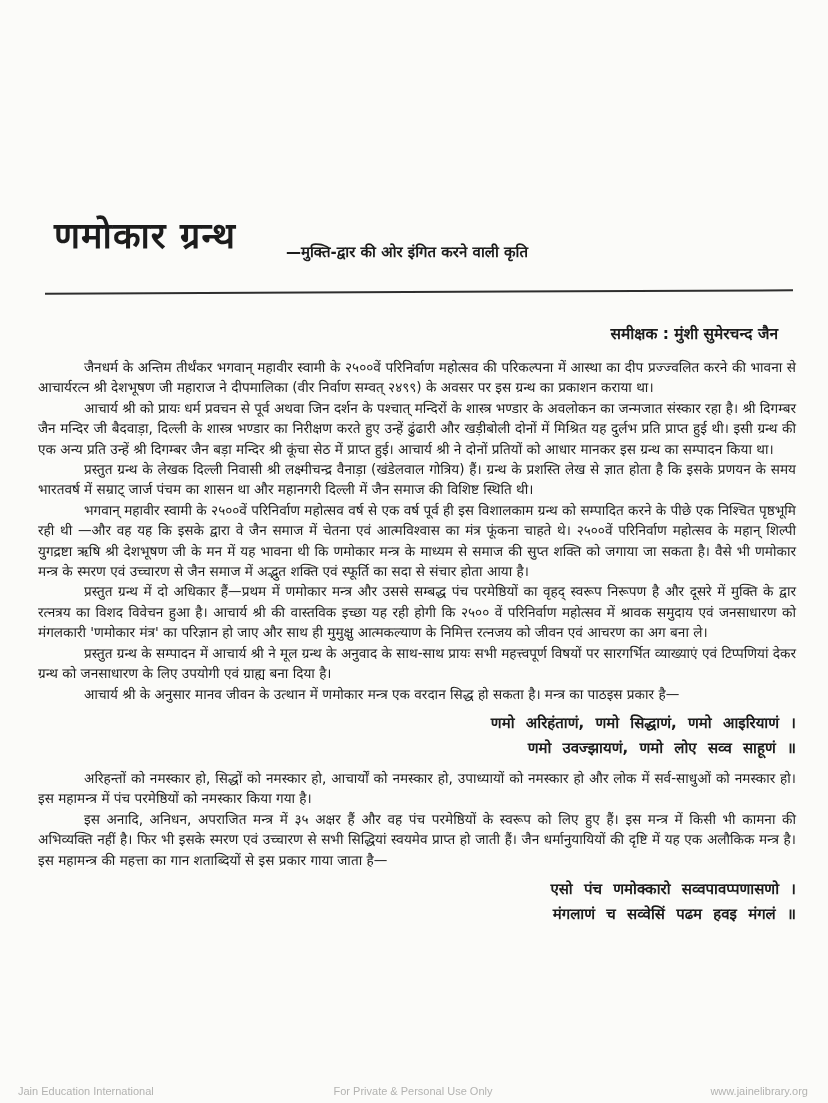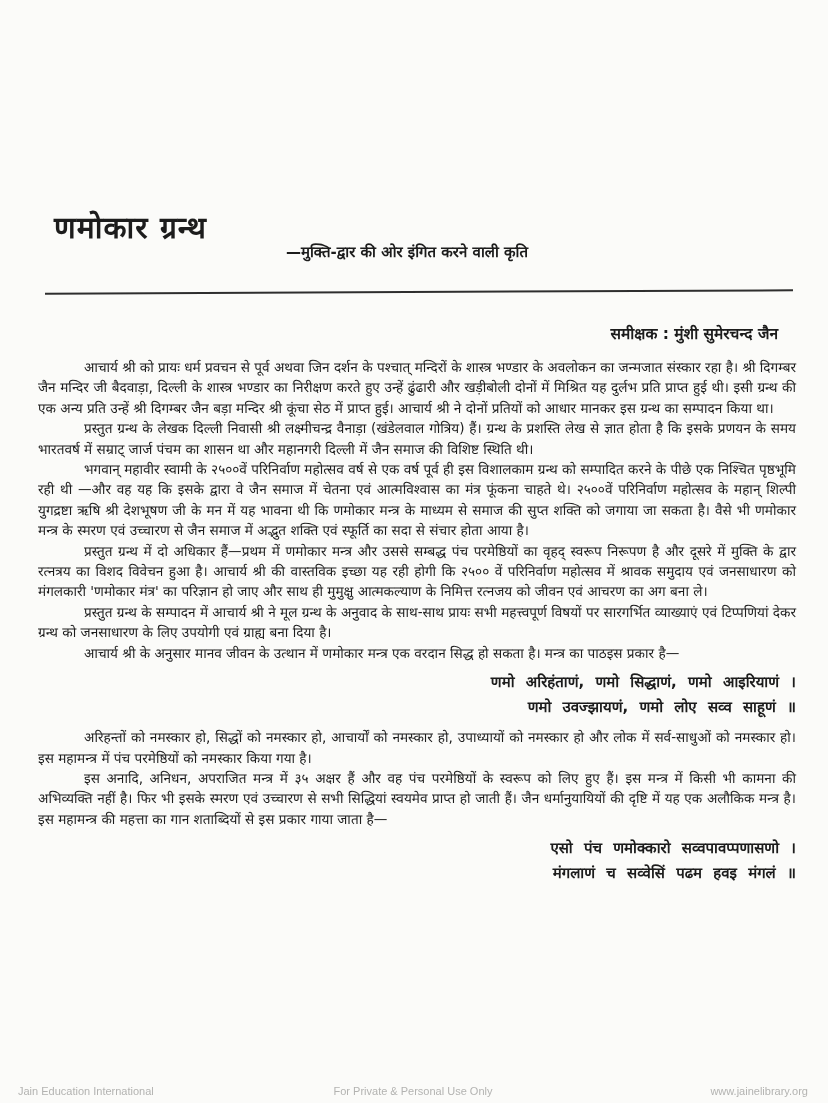--- a/index.html
+++ b/index.html
@@ -8,21 +8,21 @@
     background: #fbfbf9;
     color: #1c1c1c;
     font-family: "DejaVu Sans", sans-serif;
     position: relative;
     overflow: hidden;
   }
   .page { position: absolute; inset: 0; }
 
   .title {
     position: absolute; left: 54px; top: 186px;
-    font-size: 30px; font-weight: bold; letter-spacing: 1px;
+    font-size: 36px; font-weight: bold; letter-spacing: 1px;
   }
   .subtitle {
     position: absolute; left: 286px; top: 241px;
     font-size: 15px; font-weight: bold;
   }
   .rule {
     position: absolute; left: 45px; top: 291px; width: 748px;
     border: none; border-top: 2px solid #2e2e2e; height: 0; margin: 0;
     transform: rotate(-0.25deg);
   }
@@ -65,20 +65,21 @@
 
   <h1 class="title">णमोकार ग्रन्थ</h1>
 
   <div class="subtitle">—मुक्ति-द्वार की ओर इंगित करने वाली कृति</div>
 
   <hr class="rule">
 
   <div class="reviewer">समीक्षक : मुंशी सुमेरचन्द जैन</div>
 
   <div class="body-text">
+    <p>जैनधर्म के अन्तिम तीर्थंकर भगवान् महावीर स्वामी के २५००वें परिनिर्वाण महोत्सव की परिकल्पना में आस्था का दीप प्रज्ज्वलित करने की भावना से आचार्यरत्न श्री देशभूषण जी महाराज ने दीपमालिका (वीर निर्वाण सम्वत् २४९९) के अवसर पर इस ग्रन्थ का प्रकाशन कराया था।</p>
     <p>आचार्य श्री को प्रायः धर्म प्रवचन से पूर्व अथवा जिन दर्शन के पश्चात् मन्दिरों के शास्त्र भण्डार के अवलोकन का जन्मजात संस्कार रहा है। श्री दिगम्बर जैन मन्दिर जी बैदवाड़ा, दिल्ली के शास्त्र भण्डार का निरीक्षण करते हुए उन्हें ढुंढारी और खड़ीबोली दोनों में मिश्रित यह दुर्लभ प्रति प्राप्त हुई थी। इसी ग्रन्थ की एक अन्य प्रति उन्हें श्री दिगम्बर जैन बड़ा मन्दिर श्री कूंचा सेठ में प्राप्त हुई। आचार्य श्री ने दोनों प्रतियों को आधार मानकर इस ग्रन्थ का सम्पादन किया था।</p>
     <p>प्रस्तुत ग्रन्थ के लेखक दिल्ली निवासी श्री लक्ष्मीचन्द्र वैनाड़ा (खंडेलवाल गोत्रिय) हैं। ग्रन्थ के प्रशस्ति लेख से ज्ञात होता है कि इसके प्रणयन के समय भारतवर्ष में सम्राट् जार्ज पंचम का शासन था और महानगरी दिल्ली में जैन समाज की विशिष्ट स्थिति थी।</p>
     <p>भगवान् महावीर स्वामी के २५००वें परिनिर्वाण महोत्सव वर्ष से एक वर्ष पूर्व ही इस विशालकाम ग्रन्थ को सम्पादित करने के पीछे एक निश्चित पृष्ठभूमि रही थी —और वह यह कि इसके द्वारा वे जैन समाज में चेतना एवं आत्मविश्वास का मंत्र फूंकना चाहते थे। २५००वें परिनिर्वाण महोत्सव के महान् शिल्पी युगद्रष्टा ऋषि श्री देशभूषण जी के मन में यह भावना थी कि णमोकार मन्त्र के माध्यम से समाज की सुप्त शक्ति को जगाया जा सकता है। वैसे भी णमोकार मन्त्र के स्मरण एवं उच्चारण से जैन समाज में अद्भुत शक्ति एवं स्फूर्ति का सदा से संचार होता आया है।</p>
     <p>प्रस्तुत ग्रन्थ में दो अधिकार हैं—प्रथम में णमोकार मन्त्र और उससे सम्बद्ध पंच परमेष्ठियों का वृहद् स्वरूप निरूपण है और दूसरे में मुक्ति के द्वार रत्नत्रय का विशद विवेचन हुआ है। आचार्य श्री की वास्तविक इच्छा यह रही होगी कि २५०० वें परिनिर्वाण महोत्सव में श्रावक समुदाय एवं जनसाधारण को मंगलकारी 'णमोकार मंत्र' का परिज्ञान हो जाए और साथ ही मुमुक्षु आत्मकल्याण के निमित्त रत्नजय को जीवन एवं आचरण का अग बना ले।</p>
     <p>प्रस्तुत ग्रन्थ के सम्पादन में आचार्य श्री ने मूल ग्रन्थ के अनुवाद के साथ-साथ प्रायः सभी महत्त्वपूर्ण विषयों पर सारगर्भित व्याख्याएं एवं टिप्पणियां देकर ग्रन्थ को जनसाधारण के लिए उपयोगी एवं ग्राह्य बना दिया है।</p>
     <p>आचार्य श्री के अनुसार मानव जीवन के उत्थान में णमोकार मन्त्र एक वरदान सिद्ध हो सकता है। मन्त्र का पाठइस प्रकार है—</p>
 
     <div class="mantra">
       <div>णमो अरिहंताणं, णमो सिद्धाणं, णमो आइरियाणं ।</div>
       <div>णमो उवज्झायणं, णमो लोए सव्व साहूणं ॥</div>

